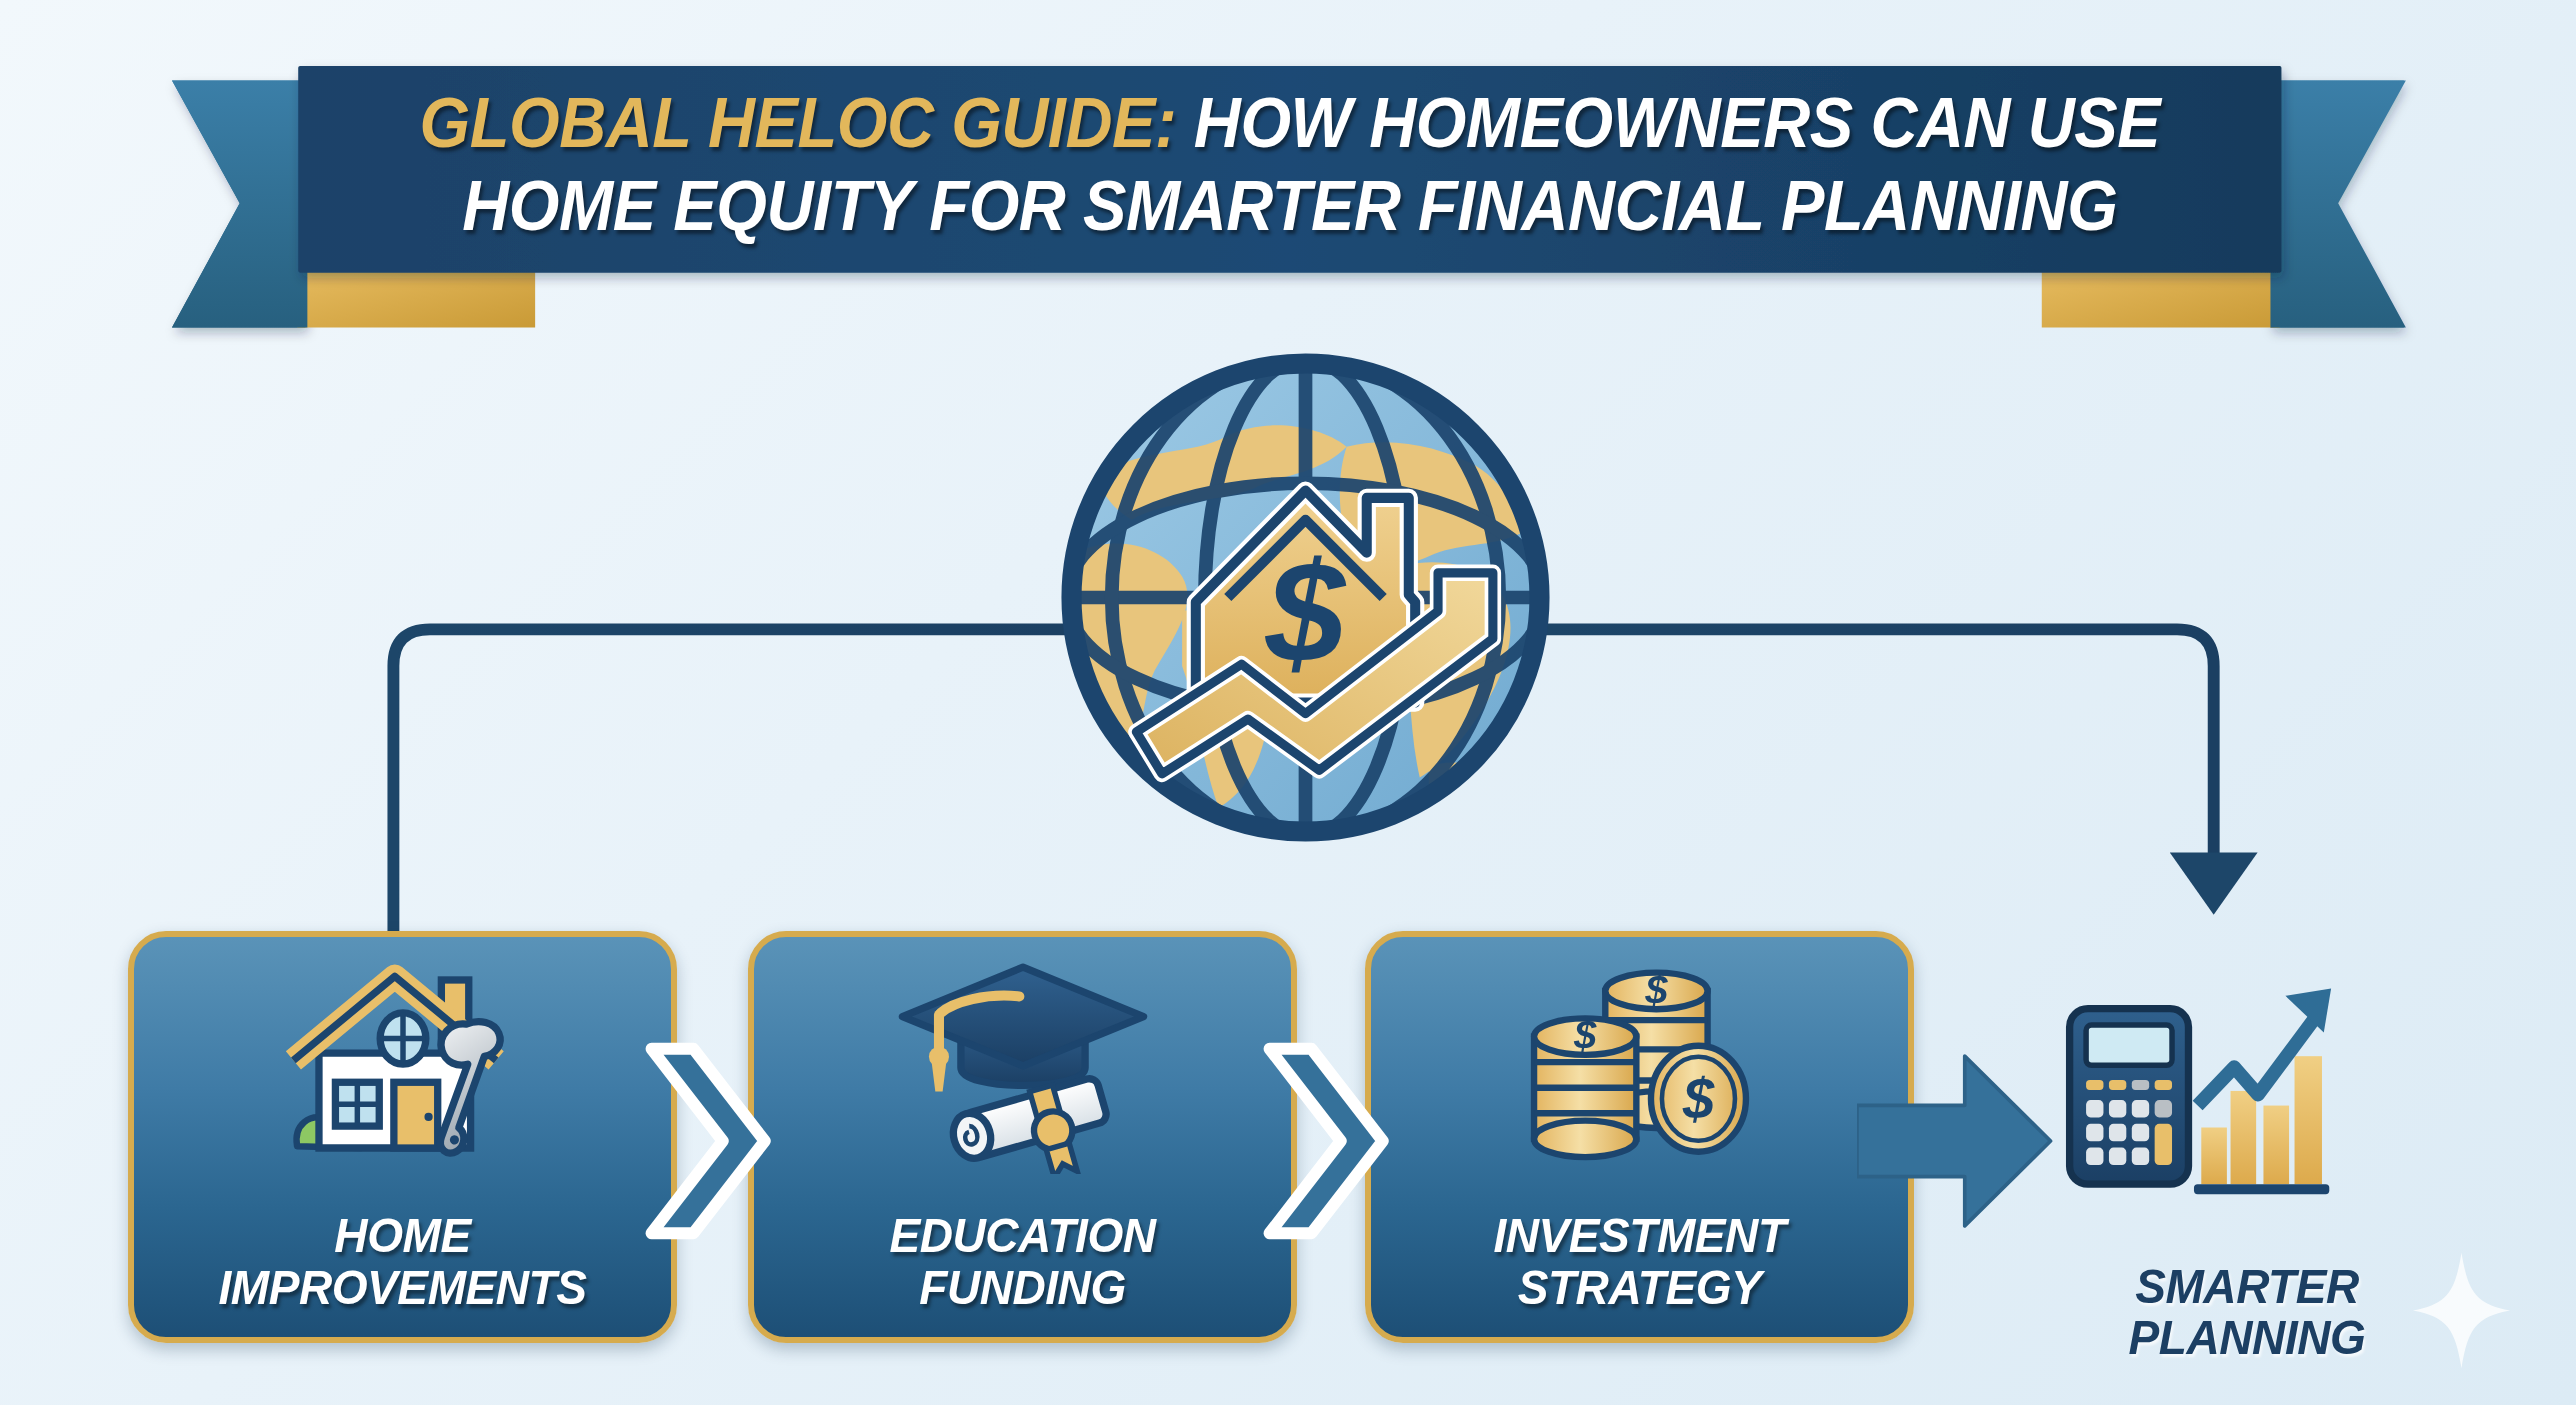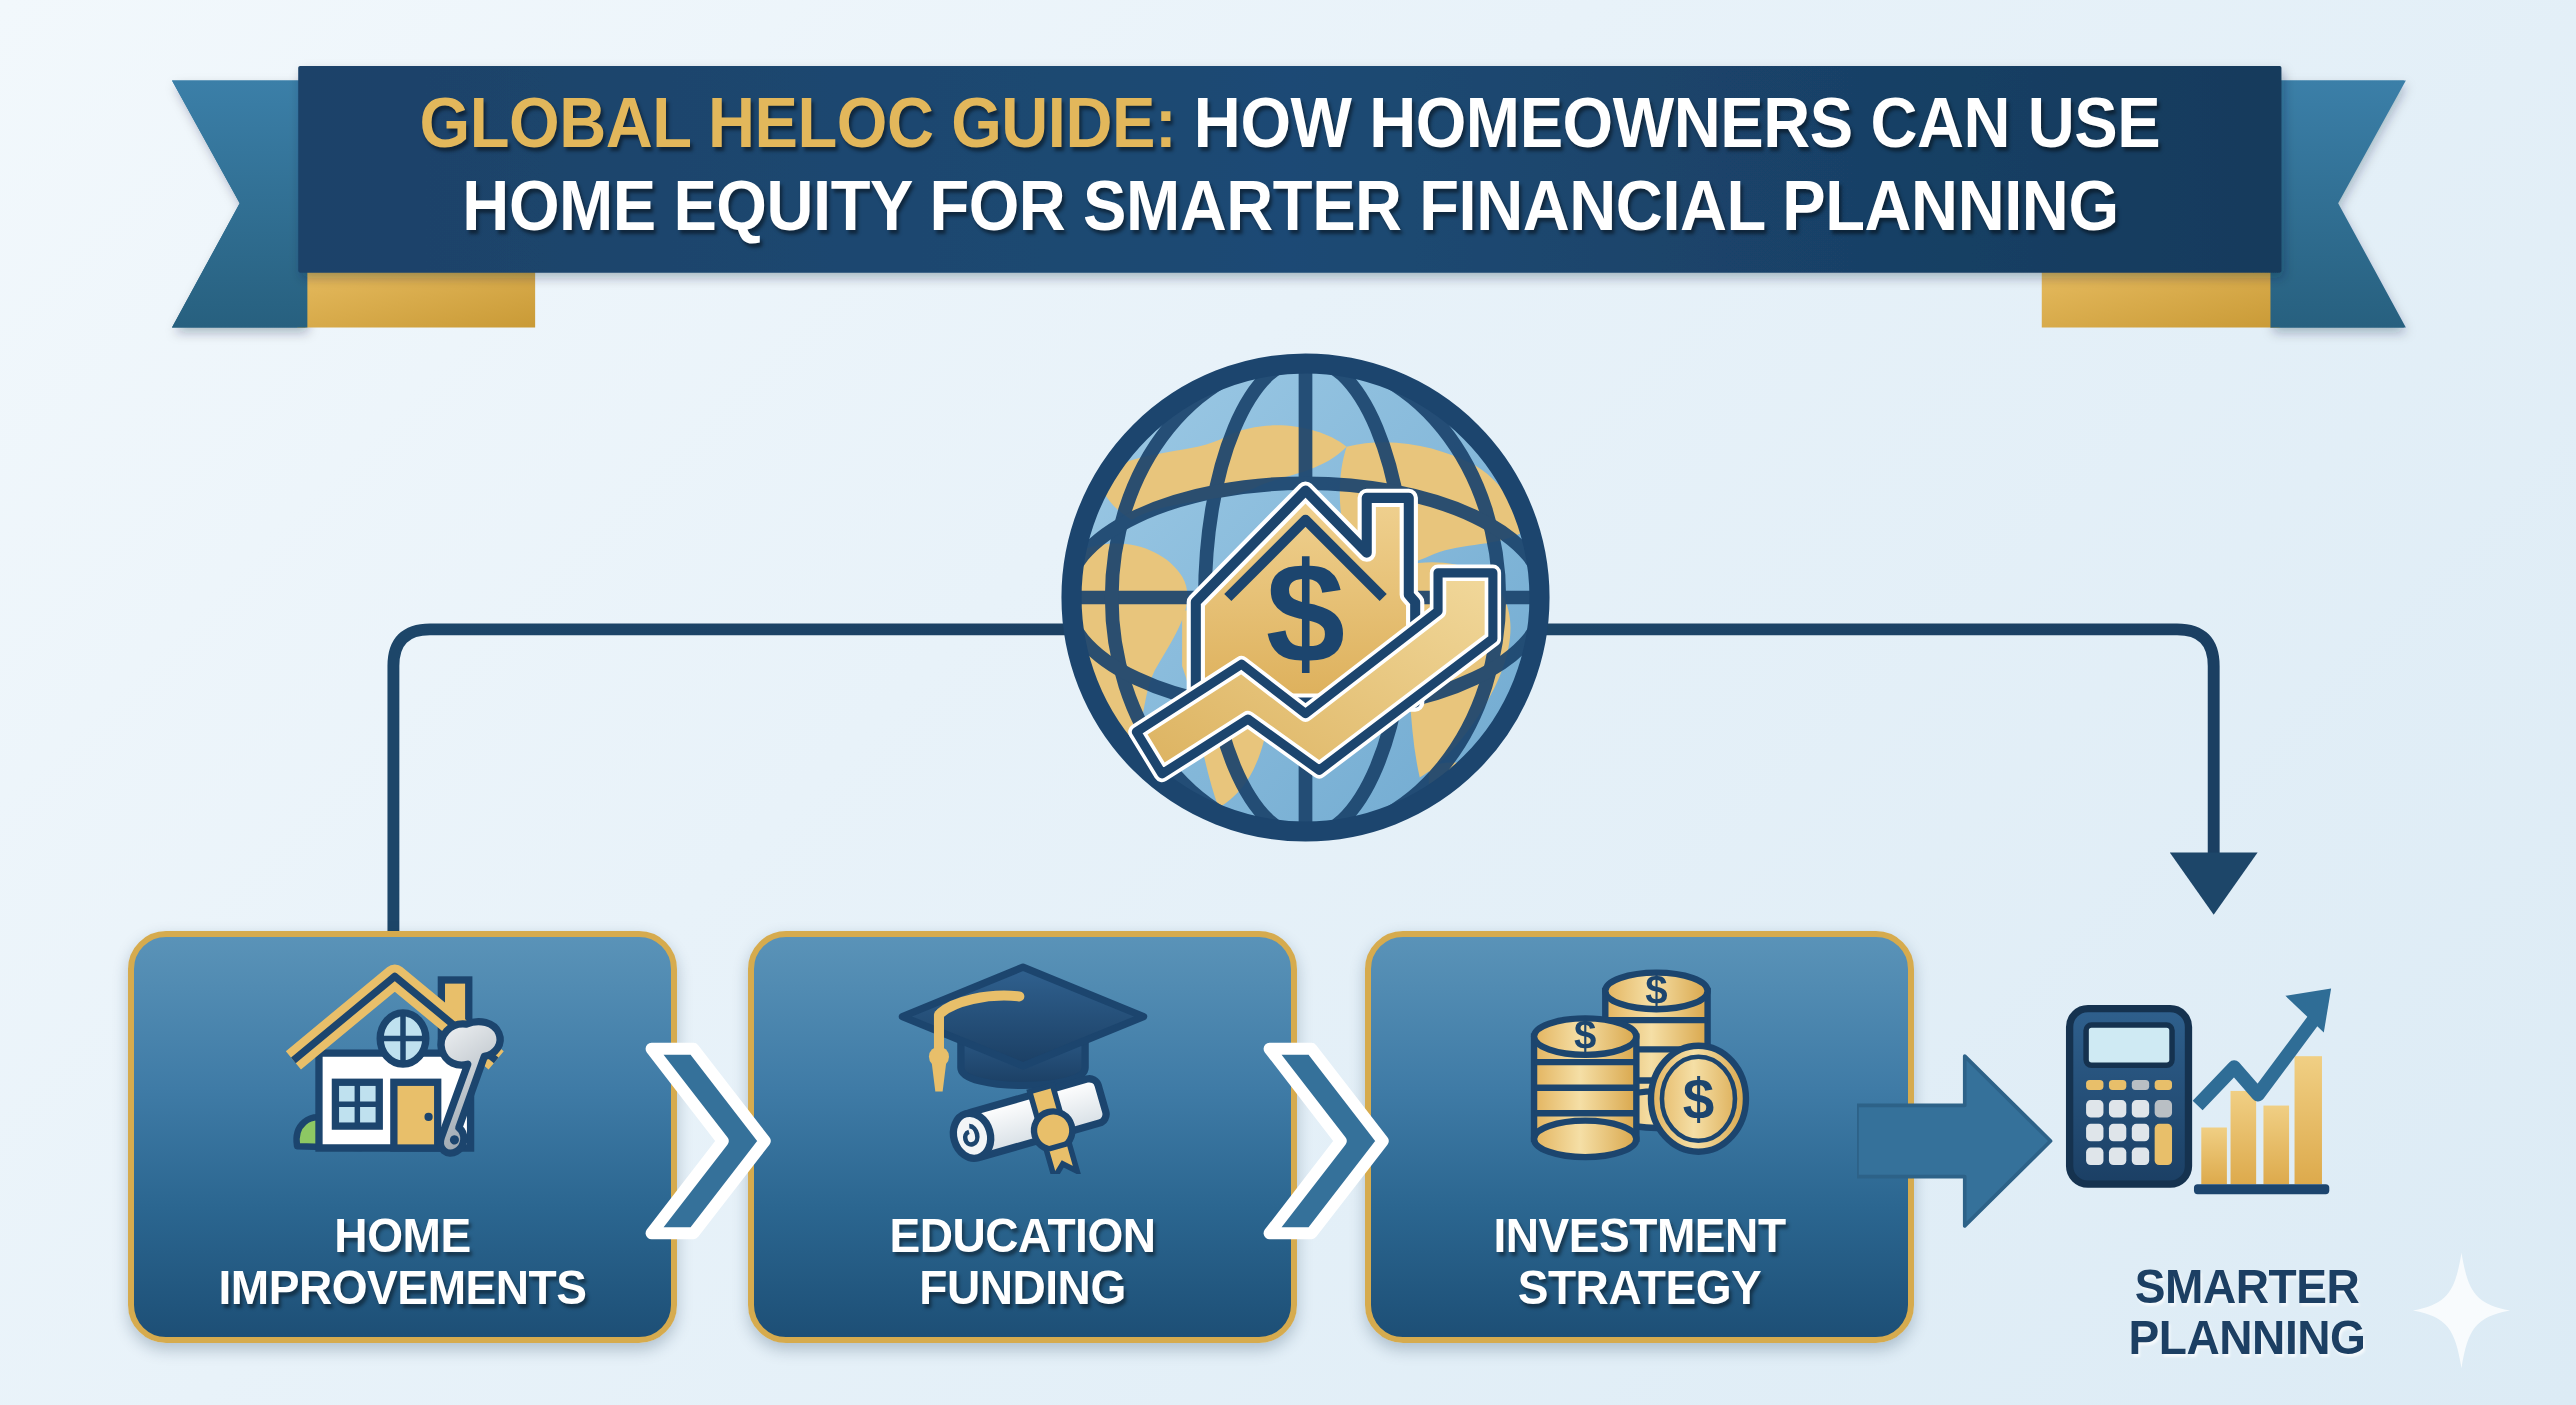--- a/index.html
+++ b/index.html
@@ -2,21 +2,21 @@
 <html style="font-size:14.6px"><head>
 <meta charset="utf-8">
 <style>
   html,body{margin:0;padding:0;}
   body{
     width:2576px;height:1405px;overflow:hidden;
     font-family:"Liberation Sans",sans-serif;
     background:linear-gradient(135deg,#f2f8fc 0%,#e8f2f9 40%,#dcebf5 100%);
     position:relative;
   }
-  #stage{position:absolute;inset:0;}
+  #stage{position:absolute;inset:0;font-style:italic;}
 
   
   .banner-wrap{position:absolute;left:0;top:0;width:2576px;height:366px;}
   .banner-svg{position:absolute;left:0;top:0;}
   .banner-text{
     position:absolute;left:302px;top:64px;width:1976px;height:201px;
     display:flex;flex-direction:column;justify-content:center;align-items:center;
     text-align:center;line-height:1.0;
     pointer-events:none;
   }

